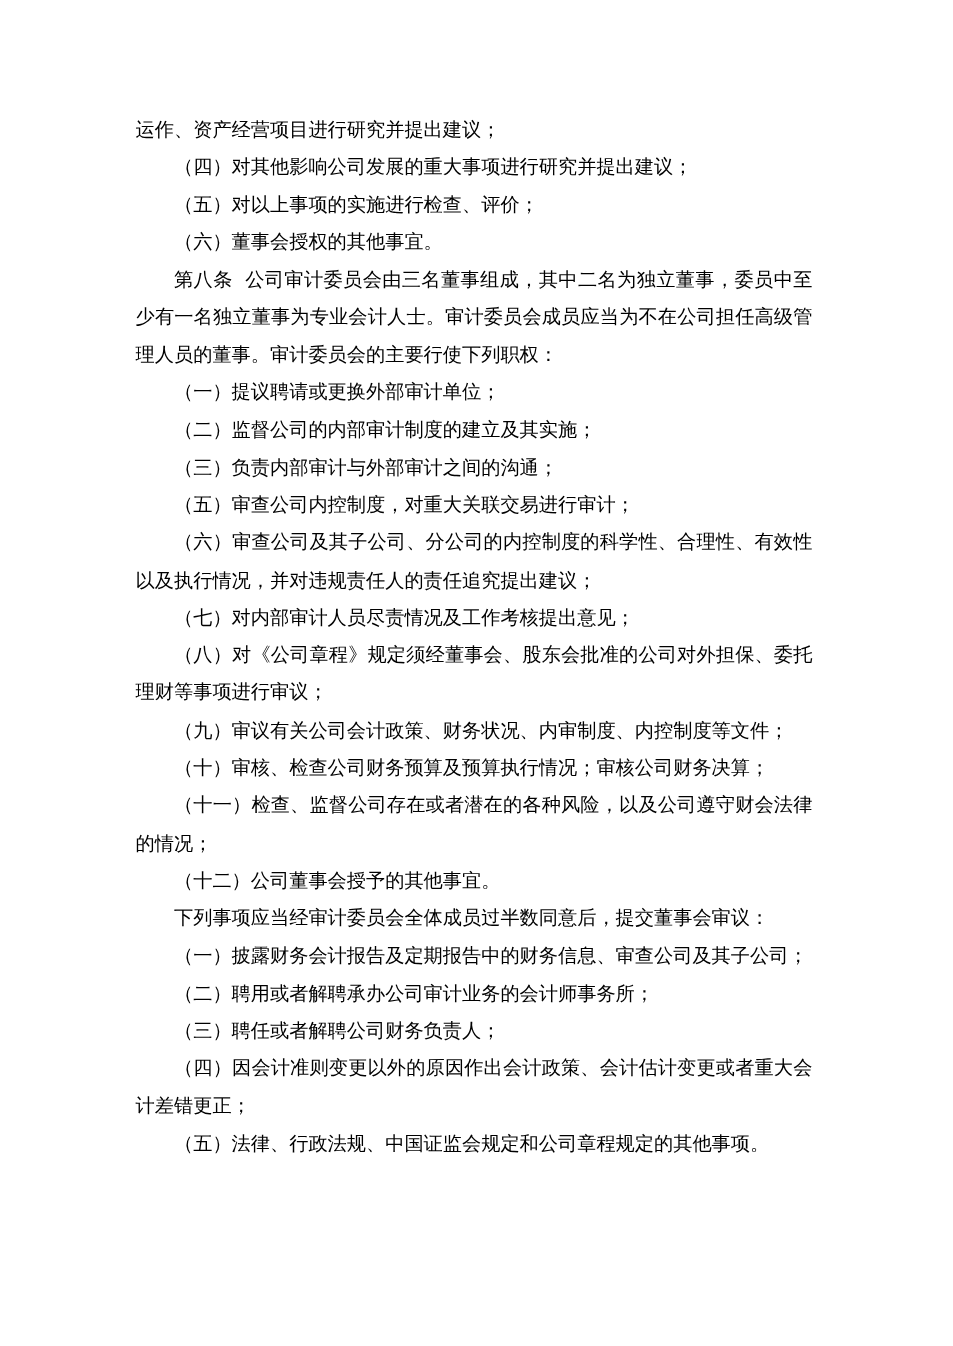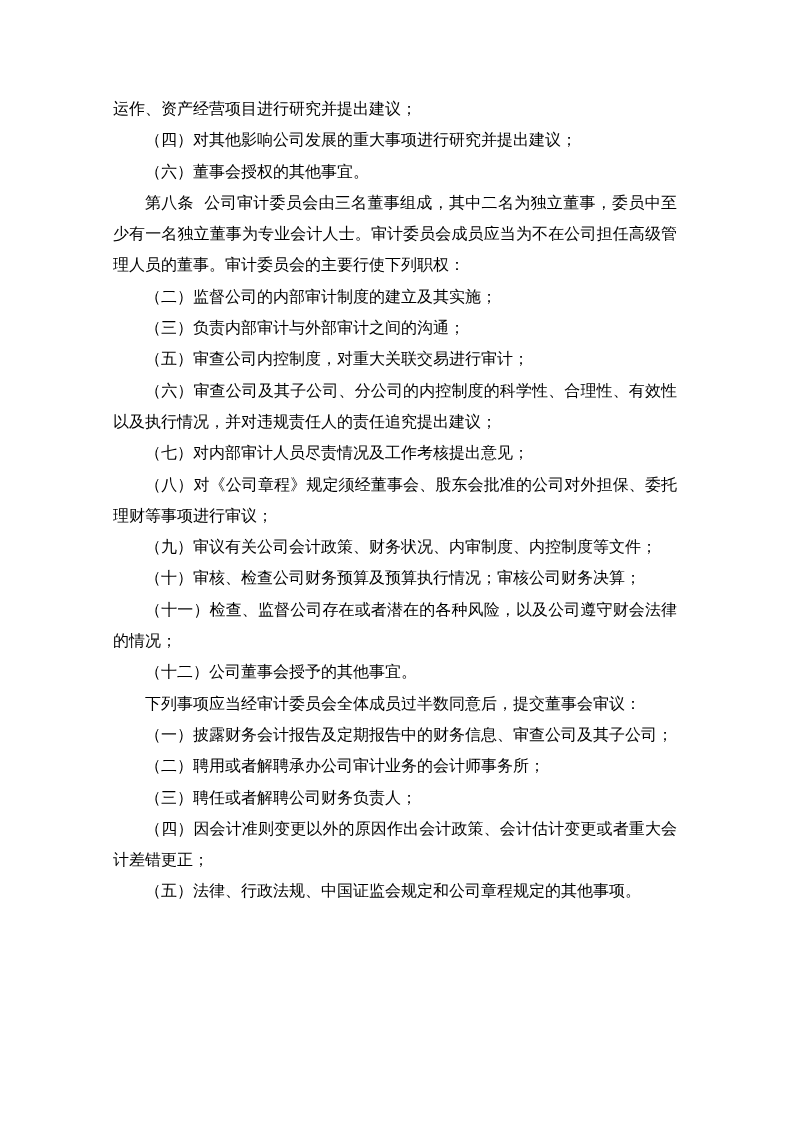--- a/index.html
+++ b/index.html
@@ -40,25 +40,27 @@
 </head>
 <body>
 
 <div class="page">
   <div class="doc-body">
 
     <p class="continuation"><span>运作、资产经营项目进行研究并提出建议；</span></p>
 
     <p><span>（四）对其他影响公司发展的重大事项进行研究并提出建议；</span></p>
 
+    <p><span>（五）对以上事项的实施进行检查、评价；</span></p>
 
     <p><span>（六）董事会授权的其他事宜。</span></p>
 
     <p><b class="article-label">第八条</b><span>公司审计委员会由三名董事组成，其中二名为独立董事，委员中至少有一名独立董事为专业会计人士。审计委员会成员应当为不在公司担任高级管理人员的董事。审计委员会的主要行使下列职权：</span></p>
 
+    <p><span>（一）提议聘请或更换外部审计单位；</span></p>
 
     <p><span>（二）监督公司的内部审计制度的建立及其实施；</span></p>
 
     <p><span>（三）负责内部审计与外部审计之间的沟通；</span></p>
 
 
     <p><span>（五）审查公司内控制度，对重大关联交易进行审计；</span></p>
 
     <p><span>（六）审查公司及其子公司、分公司的内控制度的科学性、合理性、有效性以及执行情况，并对违规责任人的责任追究提出建议；</span></p>
 

